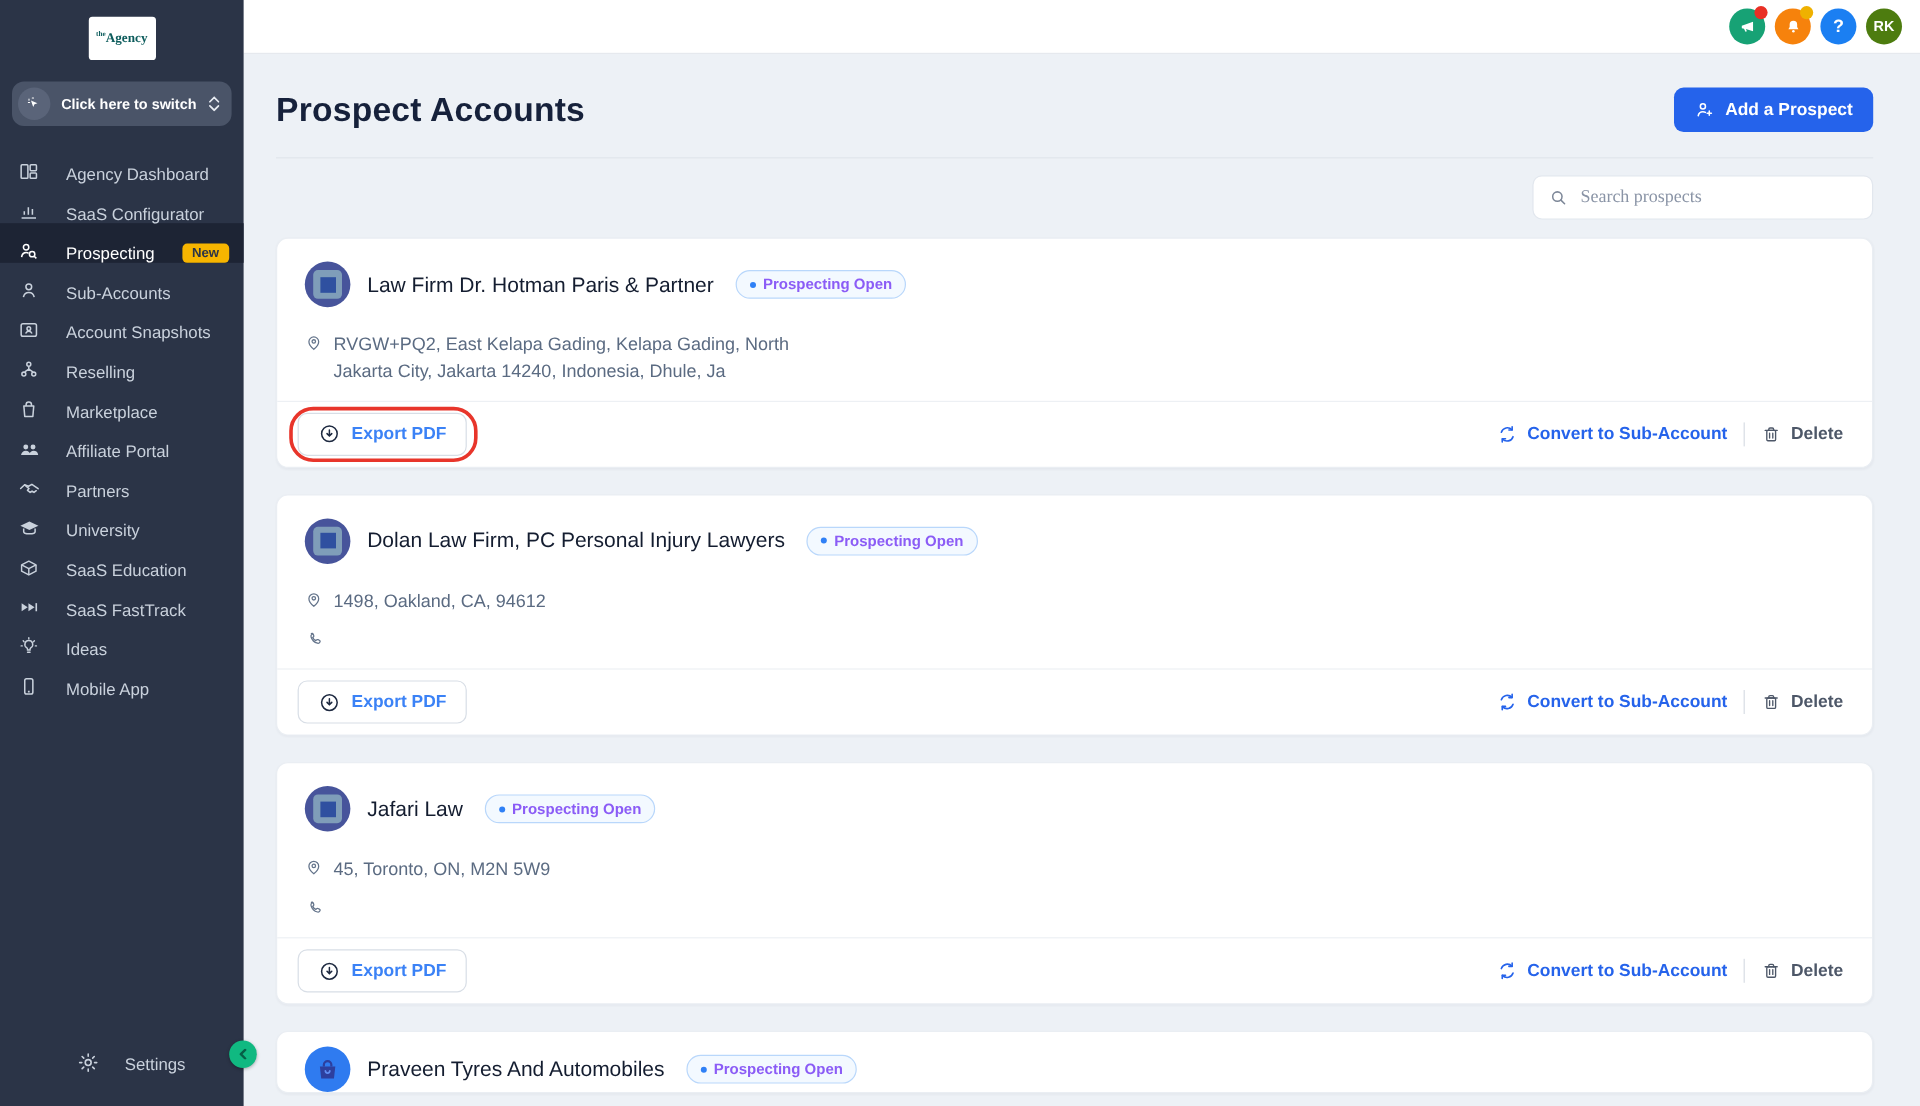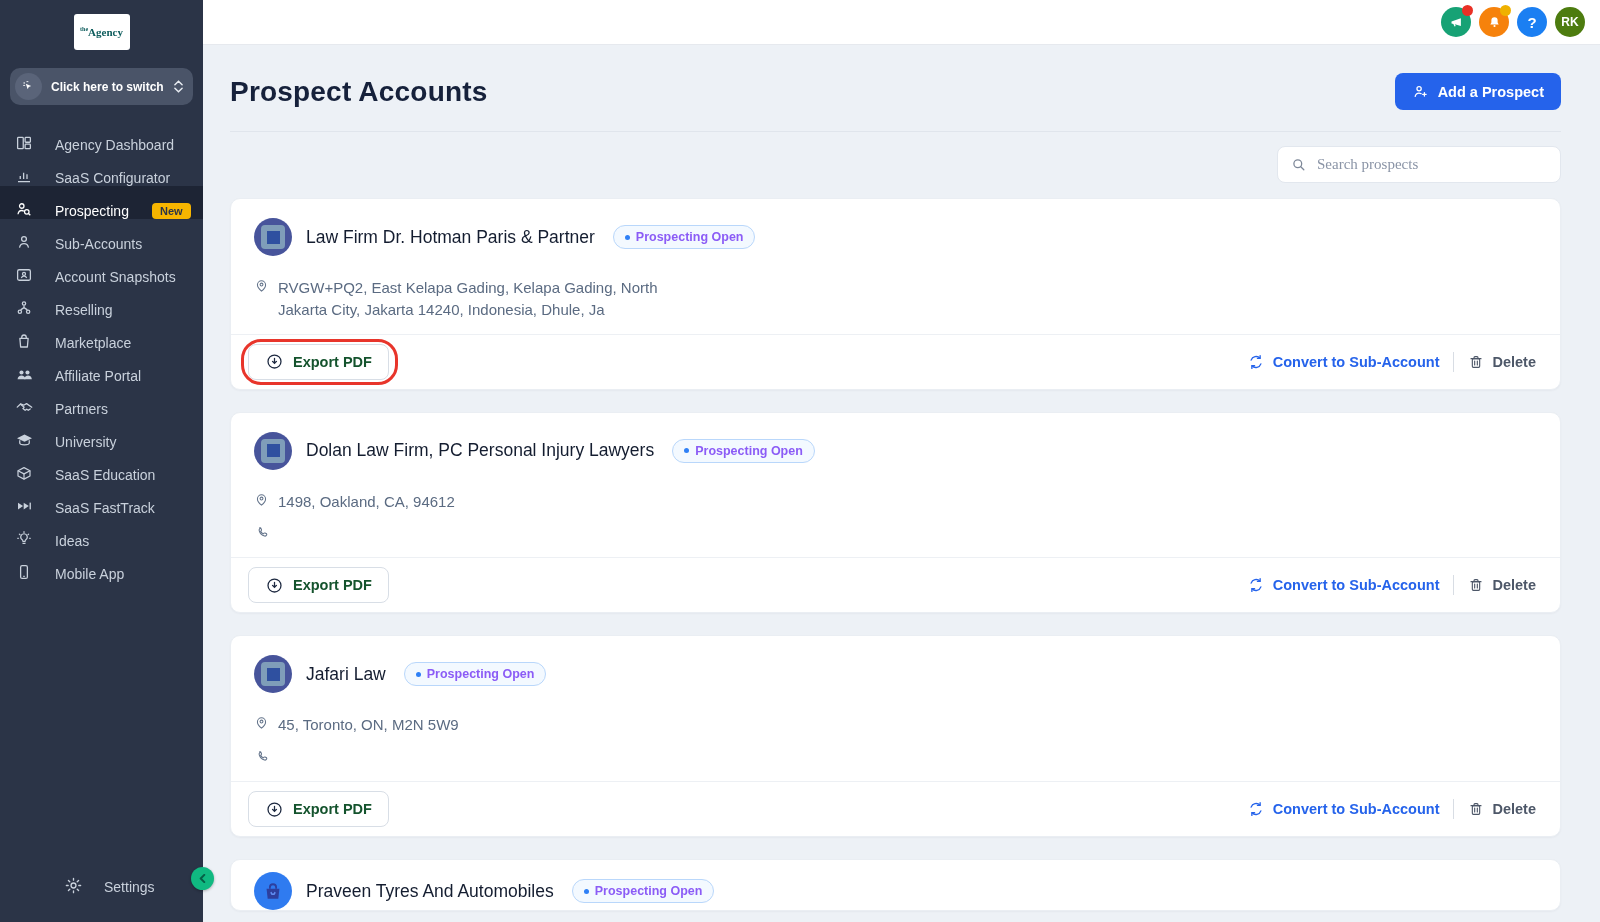--- a/index.html
+++ b/index.html
@@ -55,21 +55,21 @@
   .avatar.bag-avatar { background:#2f7bf0; }
   .card-name { font-size:17.5px; font-weight:400; color:#141d30; }
   .pill { display:inline-flex; align-items:center; gap:6px; margin-left:4px; background:#f3f9ff; border:1px solid #b9d7fb; color:#8b5cf6; border-radius:999px; font-size:12.5px; font-weight:700; padding:4px 11px; }
   .pill-dot { width:5px; height:5px; border-radius:50%; background:#2f80f6; }
   .addr-row { display:flex; gap:9px; margin-top:21px; color:#5b6b82; font-size:15px; line-height:1.45; }
   .addr-row .ic { margin-top:1px; color:#64748b; }
   .addr-text { max-width:432px; }
   .phone-row { display:flex; margin:13px 0 4px 1px; color:#64748b; }
   .card-footer { border-top:1px solid #edf0f4; display:flex; align-items:center; justify-content:space-between; padding:9px 24px 9px 17px; }
   .export-wrap { position:relative; display:inline-block; }
-  .btn-export { display:flex; align-items:center; gap:9px; background:#fff; border:1px solid #d8dee6; border-radius:8px; height:36px; padding:0 16px; font-size:14.5px; font-weight:700; color:#14532d; cursor:pointer; font-family:inherit; }
+  .btn-export { display:flex; align-items:center; gap:9px; background:#fff; border:1px solid #d8dee6; border-radius:8px; height:36px; padding:0 16px; font-size:14.5px; font-weight:700; color:#3b82f6; cursor:pointer; font-family:inherit; }
   .red-ring { position:absolute; top:-5px; bottom:-5px; left:-7px; right:-9px; border:3px solid #e8352b; border-radius:20px; pointer-events:none; }
   .footer-actions { display:flex; align-items:center; gap:14px; }
   .link-btn { display:flex; align-items:center; gap:8px; background:none; border:none; cursor:pointer; font-size:14.5px; font-weight:700; font-family:inherit; }
   .link-convert { color:#2563eb; }
   .link-delete { color:#4d5768; }
   .vdiv { width:1px; height:20px; background:#d8dde4; }
   .card--cut { height:52px; overflow:hidden; }
   .card--cut .card-body { padding-top:12px; }
   svg { display:block; }
 </style>

